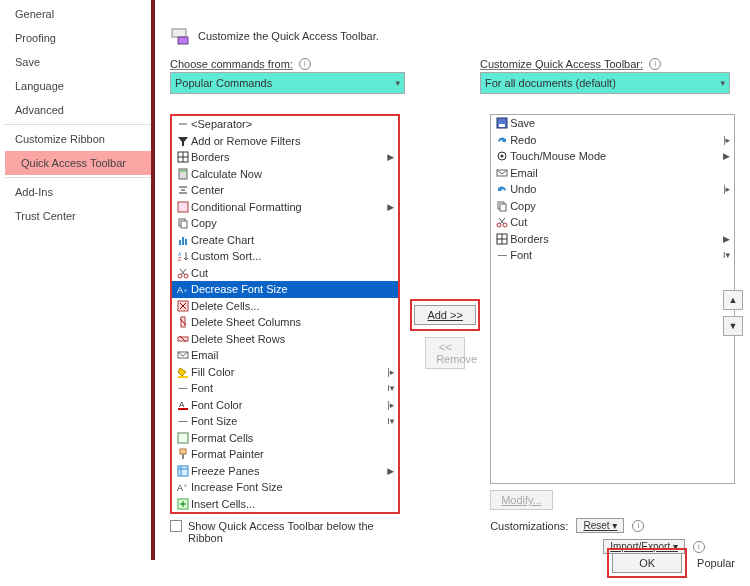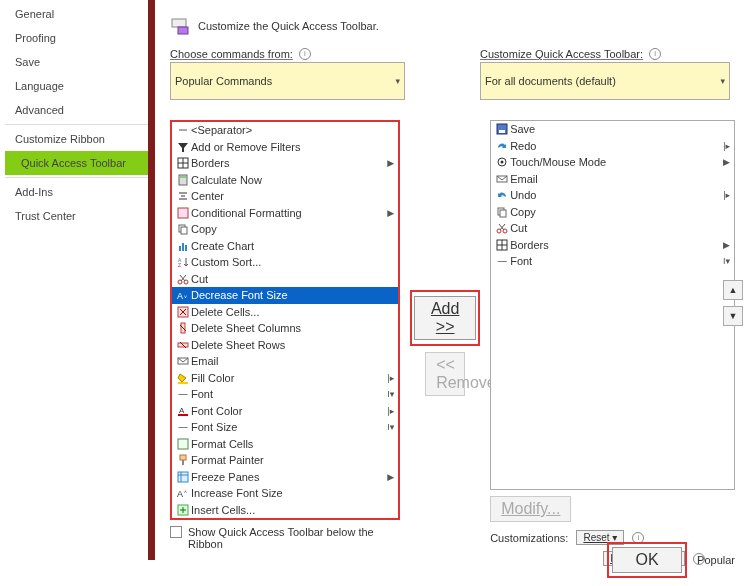--- a/index.html
+++ b/index.html
@@ -11,40 +11,40 @@
     width: 750px;
     height: 586px;
     overflow: hidden;
     position: relative;
   }
   .sidebar {
     position: absolute;
     left: 5px; top: 0;
     width: 150px;
     height: 560px;
-    border-right: 7px solid #7f1d1d;
+    border-right: 4px solid #7f1d1d;
     padding-top: 2px;
   }
   .side-item {
     padding: 6px 10px;
     cursor: pointer;
     color: #444;
   }
   .side-item.selected {
-    background: #84cc16;
+    background: #fca5a5;
     padding-left: 16px;
   }
   .side-sep {
     height: 1px;
     background: #ddd;
     margin: 2px 0;
   }
   .main {
     position: absolute;
-    left: 160px; top: 0;
+    left: 160px; top: 10px;
     width: 585px;
     height: 560px;
     padding: 16px 10px;
   }
   .header {
     display: flex;
     align-items: center;
     gap: 8px;
     margin-bottom: 12px;
   }
@@ -55,25 +55,25 @@
   .header-icon svg { width: 20px; height: 20px; }
   .label-row { display:flex; gap:6px; align-items:center; margin-bottom:2px;}
   .info-icon {
     display:inline-block;
     width:12px; height:12px;
     border:1px solid #888; border-radius:50%;
     font-size:8px; line-height:10px; text-align:center;
     color:#888;
   }
   .combo {
-    height: 38px;
+    height: 22px;
     border: 1px solid #aaa;
     display:flex; align-items:center; justify-content:space-between;
     padding: 0 4px;
-    background:#fef9c3;
+    background:#5eead4;
   }
   .combo .arrow { font-size:9px; color:#555; }
   .columns {
     display:flex;
     gap:10px;
     margin-top: 20px;
   }
   .col-left { width: 235px; }
   .col-mid { width: 70px; display:flex; flex-direction:column; justify-content:center; gap:6px; align-items:center;}
   .col-right { width: 250px; }
@@ -99,21 +99,21 @@
     white-space:nowrap;
   }
   .row.sel { background:#0a64c7; color:#fff; }
   .row .ic { width:14px; height:14px; display:flex; align-items:center; justify-content:center; font-size:10px;}
   .row .lbl { flex:1; overflow:hidden; text-overflow:ellipsis;}
   .row .sub { font-size:9px; color:#555; width:10px; text-align:right;}
   .btn {
     border:1px solid #999;
     background:#f3f3f3;
     padding:3px 10px;
-    font-size:16px;
+    font-size:11px;
     cursor:pointer;
     text-align:center;
   }
   .btn.disabled { color:#aaa; border-color:#ccc; cursor:default;}
   .btn.small { padding:1px 6px; font-size:10px;}
   .arrow-col { width:22px; display:flex; flex-direction:column; gap:6px; justify-content:center;}
   .arrow-btn { width:20px; height:20px; border:1px solid #aaa; background:#f3f3f3; font-size:9px; display:flex;align-items:center;justify-content:center;}
   .mid-box { border:2px solid #d33; padding:4px 2px; }
   .below-left {
     display:flex; align-items:flex-start; gap:6px;

